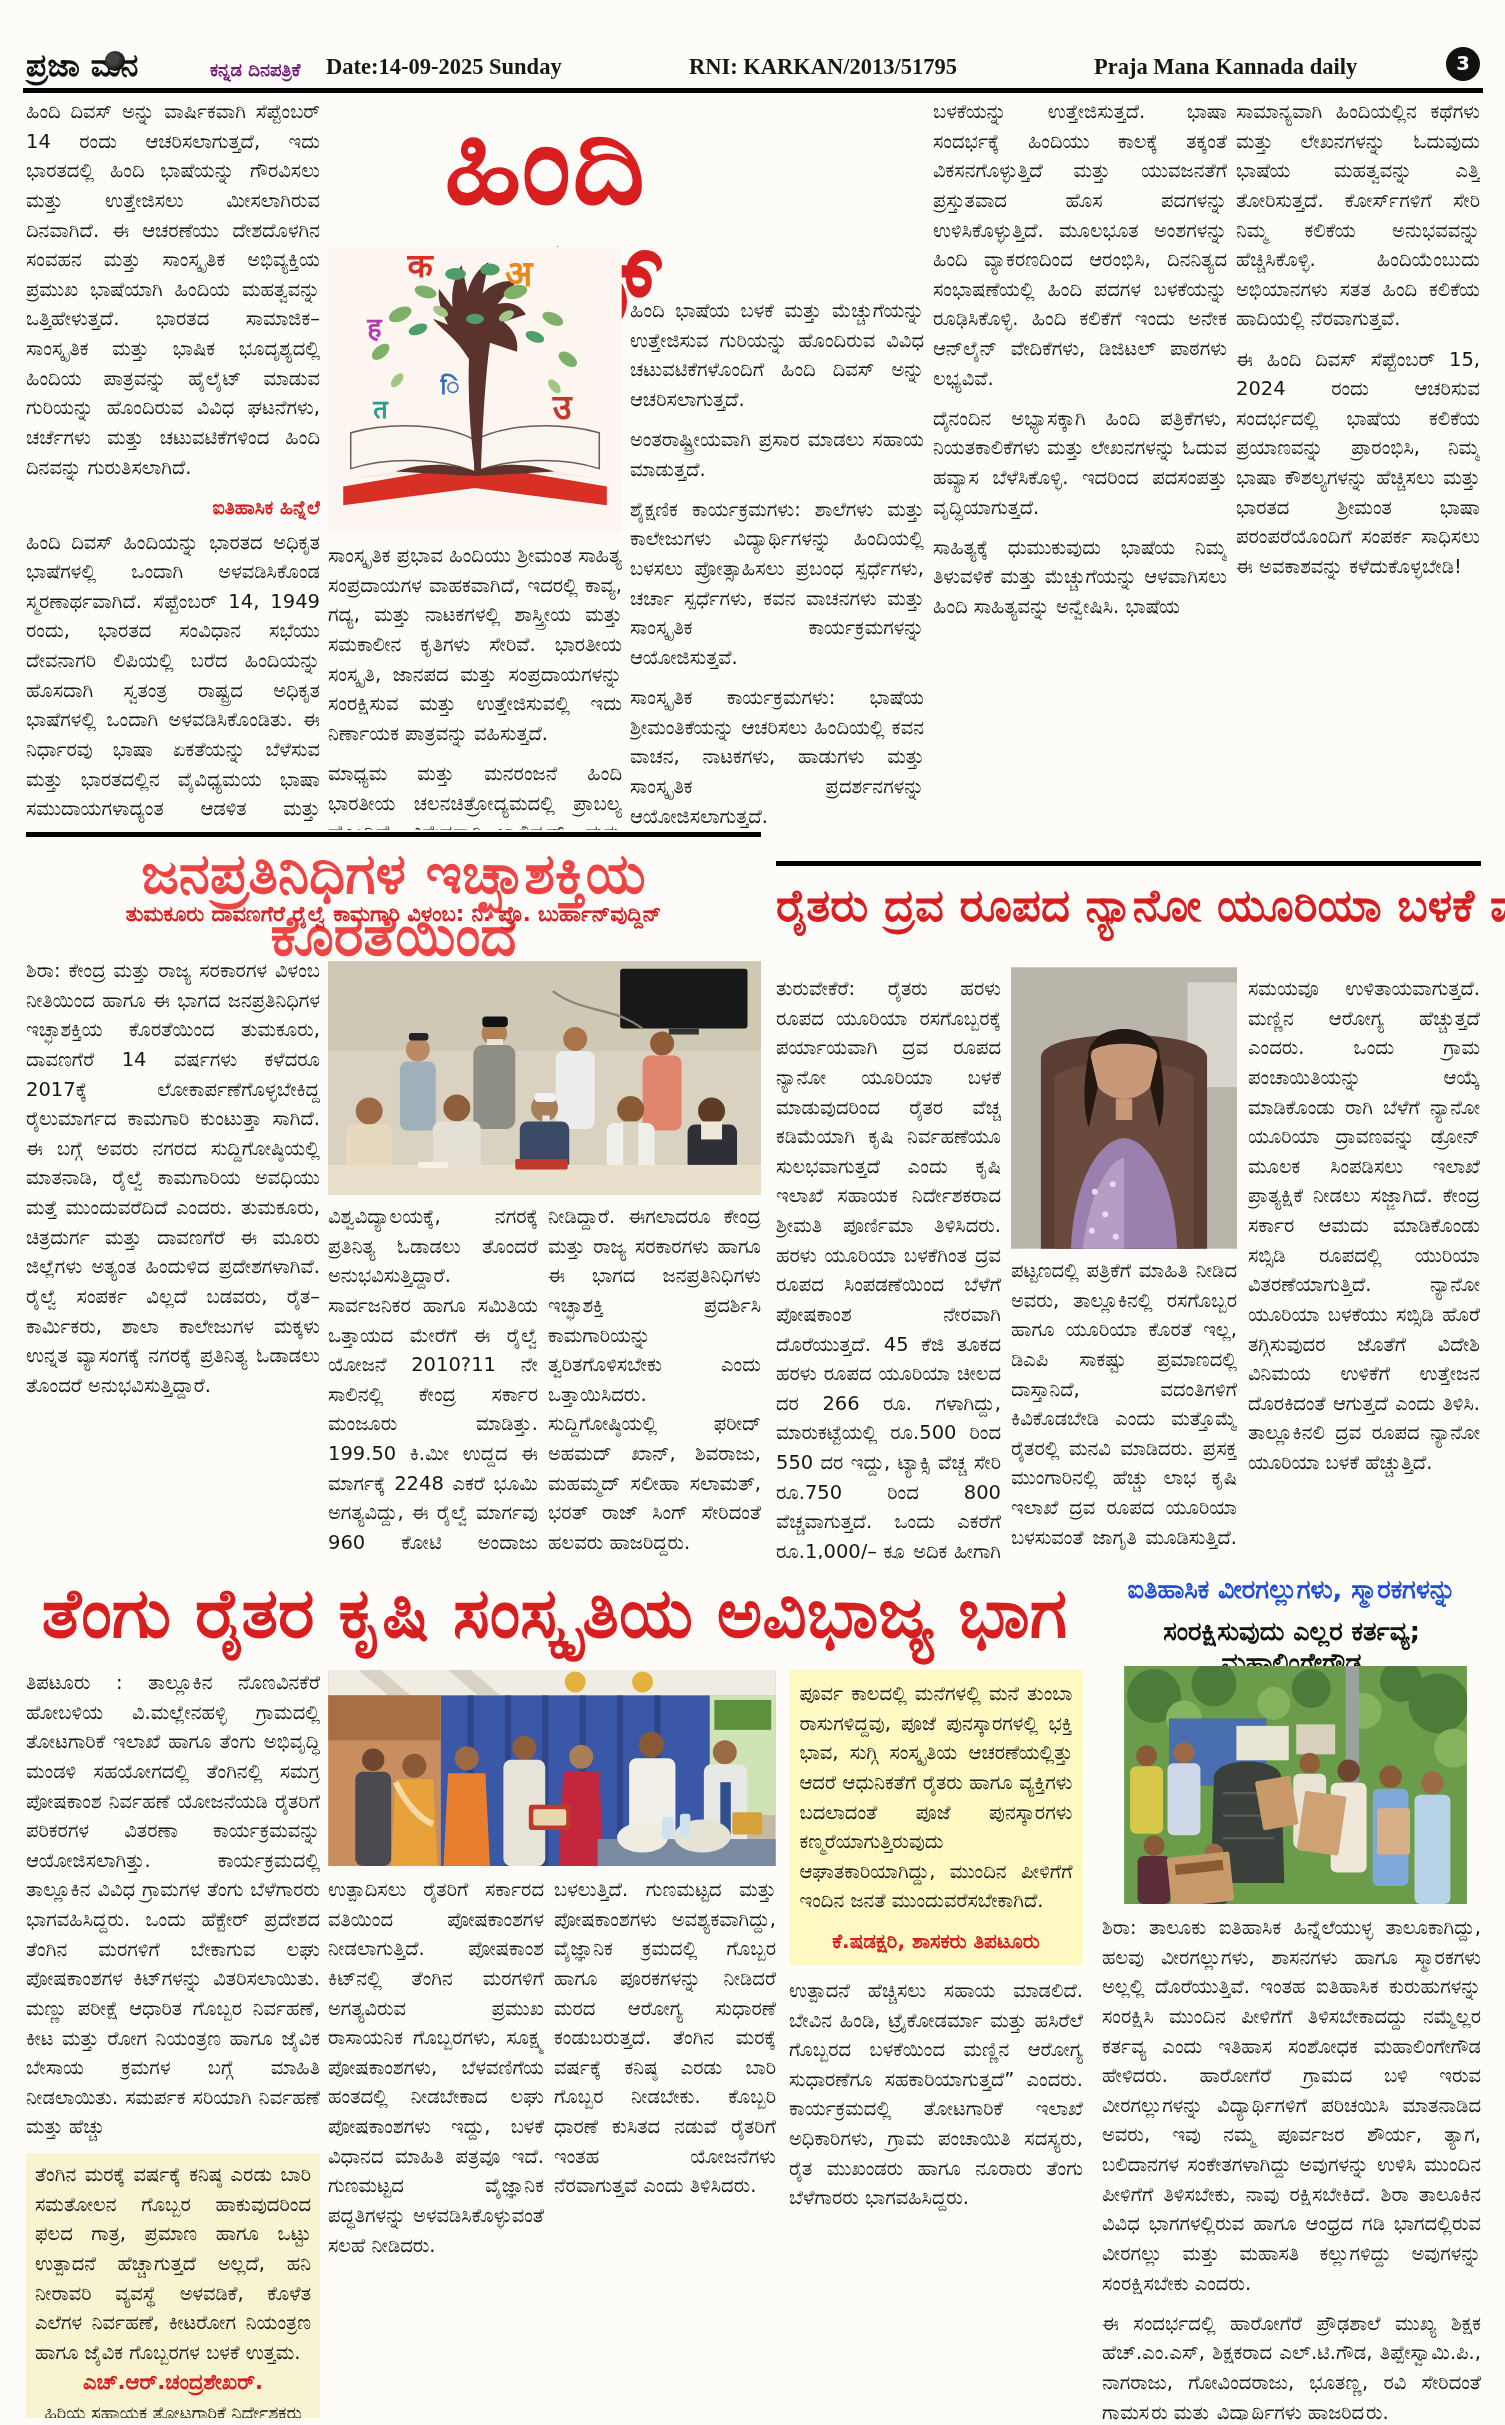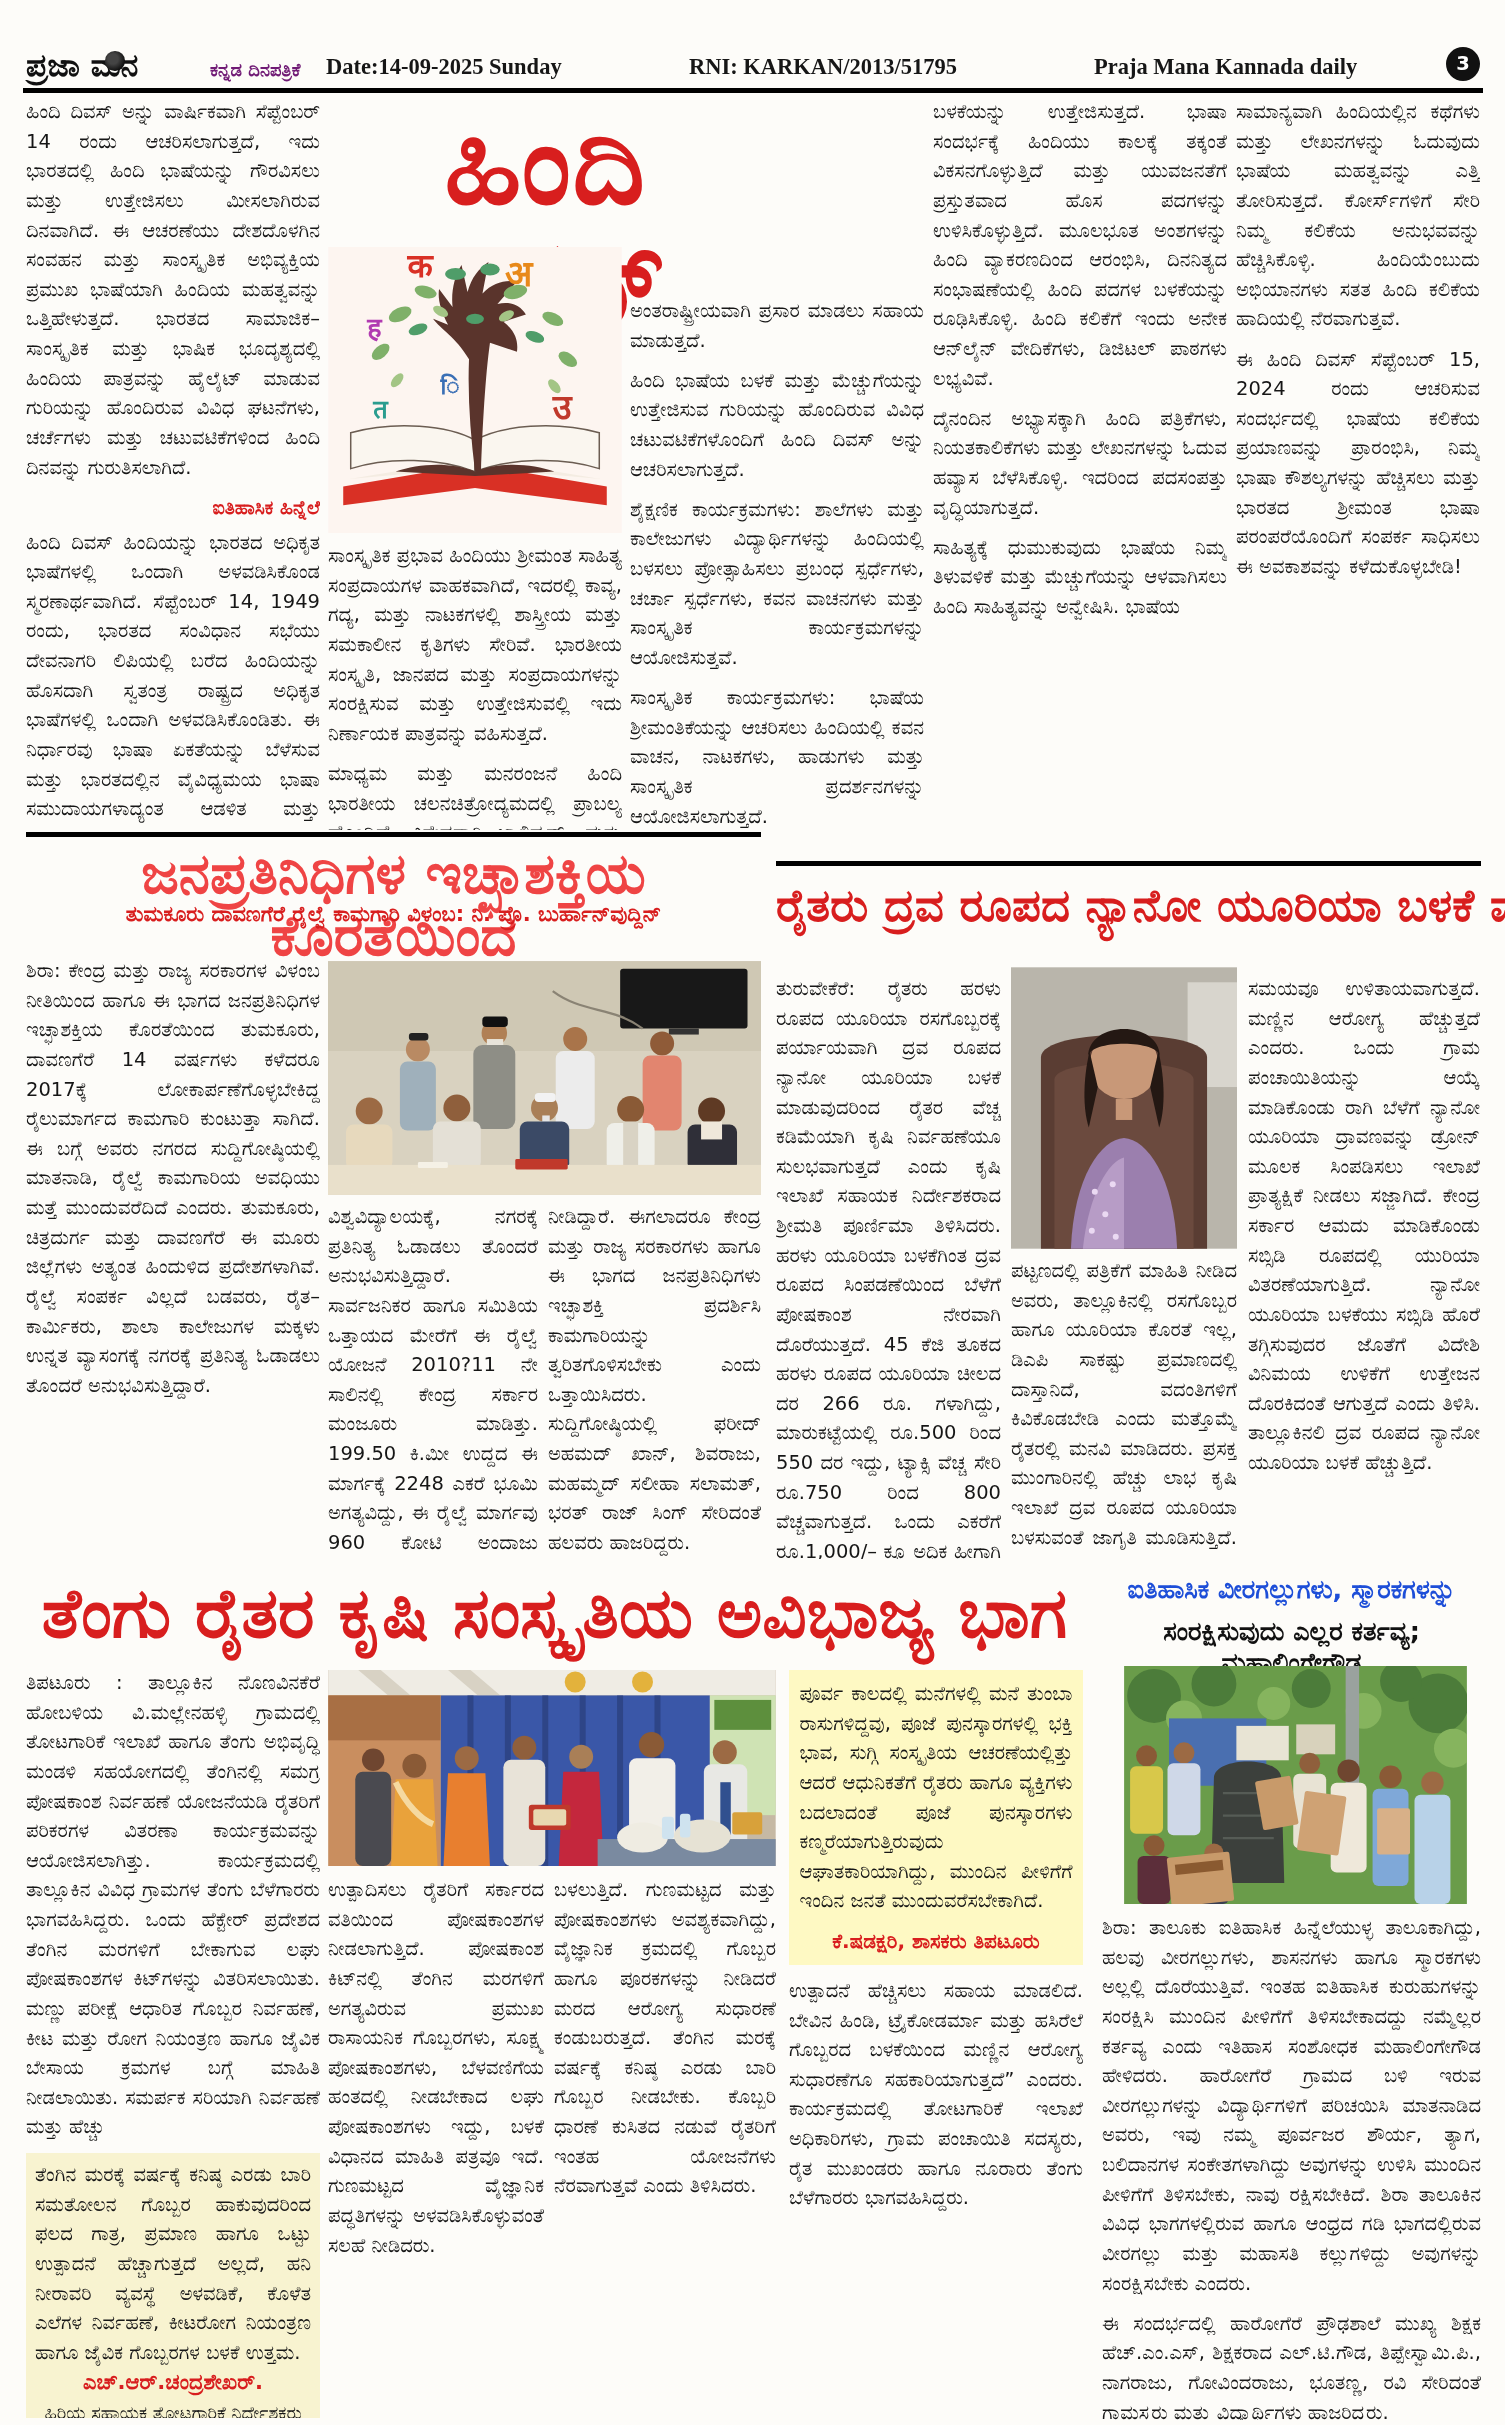--- a/index.html
+++ b/index.html
@@ -98,22 +98,22 @@
       </g>
     </svg>
   </div>
 
   <div class="abs bodytext" style="left:328px;top:541px;width:294px;height:289px;">
     <p>ಸಾಂಸ್ಕೃತಿಕ ಪ್ರಭಾವ ಹಿಂದಿಯು ಶ್ರೀಮಂತ ಸಾಹಿತ್ಯ ಸಂಪ್ರದಾಯಗಳ ವಾಹಕವಾಗಿದೆ, ಇದರಲ್ಲಿ ಕಾವ್ಯ, ಗದ್ಯ, ಮತ್ತು ನಾಟಕಗಳಲ್ಲಿ ಶಾಸ್ತ್ರೀಯ ಮತ್ತು ಸಮಕಾಲೀನ ಕೃತಿಗಳು ಸೇರಿವೆ. ಭಾರತೀಯ ಸಂಸ್ಕೃತಿ, ಜಾನಪದ ಮತ್ತು ಸಂಪ್ರದಾಯಗಳನ್ನು ಸಂರಕ್ಷಿಸುವ ಮತ್ತು ಉತ್ತೇಜಿಸುವಲ್ಲಿ ಇದು ನಿರ್ಣಾಯಕ ಪಾತ್ರವನ್ನು ವಹಿಸುತ್ತದೆ.</p>
     <p>ಮಾಧ್ಯಮ ಮತ್ತು ಮನರಂಜನೆ ಹಿಂದಿ ಭಾರತೀಯ ಚಲನಚಿತ್ರೋದ್ಯಮದಲ್ಲಿ ಪ್ರಾಬಲ್ಯ ಹೊಂದಿದೆ, ವಿಶೇಷವಾಗಿ ಬಾಲಿವುಡ್, ಮತ್ತು ದೂರದರ್ಶನ, ರೇಡಿಯೋ ಮತ್ತು ಡಿಜಿಟಲ್ ಮಾಧ್ಯಮಗಳಲ್ಲಿ ವ್ಯಾಪಕವಾಗಿ ಬಳಸಲಾಗುತ್ತದೆ. ಈ ಪ್ರಾಮುಖ್ಯತೆಯು ಭಾರತೀಯ ಸಂಸ್ಕೃತಿಯನ್ನು ದೇಶೀಯವಾಗಿ ಮತ್ತು</p>
   </div>
 
   <div class="abs bodytext" style="left:630px;top:296px;width:294px;height:534px;">
+    <p>ಹಿಂದಿ ಭಾಷೆಯ ಬಳಕೆ ಮತ್ತು ಮೆಚ್ಚುಗೆಯನ್ನು ಉತ್ತೇಜಿಸುವ ಗುರಿಯನ್ನು ಹೊಂದಿರುವ ವಿವಿಧ ಚಟುವಟಿಕೆಗಳೊಂದಿಗೆ ಹಿಂದಿ ದಿವಸ್ ಅನ್ನು ಆಚರಿಸಲಾಗುತ್ತದೆ.</p>
     <p>ಅಂತರಾಷ್ಟ್ರೀಯವಾಗಿ ಪ್ರಸಾರ ಮಾಡಲು ಸಹಾಯ ಮಾಡುತ್ತದೆ.</p>
-    <p>ಹಿಂದಿ ಭಾಷೆಯ ಬಳಕೆ ಮತ್ತು ಮೆಚ್ಚುಗೆಯನ್ನು ಉತ್ತೇಜಿಸುವ ಗುರಿಯನ್ನು ಹೊಂದಿರುವ ವಿವಿಧ ಚಟುವಟಿಕೆಗಳೊಂದಿಗೆ ಹಿಂದಿ ದಿವಸ್ ಅನ್ನು ಆಚರಿಸಲಾಗುತ್ತದೆ.</p>
     <p>ಶೈಕ್ಷಣಿಕ ಕಾರ್ಯಕ್ರಮಗಳು: ಶಾಲೆಗಳು ಮತ್ತು ಕಾಲೇಜುಗಳು ವಿದ್ಯಾರ್ಥಿಗಳನ್ನು ಹಿಂದಿಯಲ್ಲಿ ಬಳಸಲು ಪ್ರೋತ್ಸಾಹಿಸಲು ಪ್ರಬಂಧ ಸ್ಪರ್ಧೆಗಳು, ಚರ್ಚಾ ಸ್ಪರ್ಧೆಗಳು, ಕವನ ವಾಚನಗಳು ಮತ್ತು ಸಾಂಸ್ಕೃತಿಕ ಕಾರ್ಯಕ್ರಮಗಳನ್ನು ಆಯೋಜಿಸುತ್ತವೆ.</p>
     <p>ಸಾಂಸ್ಕೃತಿಕ ಕಾರ್ಯಕ್ರಮಗಳು: ಭಾಷೆಯ ಶ್ರೀಮಂತಿಕೆಯನ್ನು ಆಚರಿಸಲು ಹಿಂದಿಯಲ್ಲಿ ಕವನ ವಾಚನ, ನಾಟಕಗಳು, ಹಾಡುಗಳು ಮತ್ತು ಸಾಂಸ್ಕೃತಿಕ ಪ್ರದರ್ಶನಗಳನ್ನು ಆಯೋಜಿಸಲಾಗುತ್ತದೆ.</p>
 
   </div>
 
   <div class="abs bodytext" style="left:933px;top:97px;width:294px;height:733px;">
     <p>ಬಳಕೆಯನ್ನು ಉತ್ತೇಜಿಸುತ್ತದೆ. ಭಾಷಾ ಸಂದರ್ಭಕ್ಕೆ ಹಿಂದಿಯು ಕಾಲಕ್ಕೆ ತಕ್ಕಂತೆ ವಿಕಸನಗೊಳ್ಳುತ್ತಿದೆ ಮತ್ತು ಯುವಜನತೆಗೆ ಪ್ರಸ್ತುತವಾದ ಹೊಸ ಪದಗಳನ್ನು ಉಳಿಸಿಕೊಳ್ಳುತ್ತಿದೆ. ಮೂಲಭೂತ ಅಂಶಗಳನ್ನು ಹಿಂದಿ ವ್ಯಾಕರಣದಿಂದ ಆರಂಭಿಸಿ, ದಿನನಿತ್ಯದ ಸಂಭಾಷಣೆಯಲ್ಲಿ ಹಿಂದಿ ಪದಗಳ ಬಳಕೆಯನ್ನು ರೂಢಿಸಿಕೊಳ್ಳಿ. ಹಿಂದಿ ಕಲಿಕೆಗೆ ಇಂದು ಅನೇಕ ಆನ್‌ಲೈನ್ ವೇದಿಕೆಗಳು, ಡಿಜಿಟಲ್ ಪಾಠಗಳು ಲಭ್ಯವಿವೆ.</p>
     <p>ದೈನಂದಿನ ಅಭ್ಯಾಸಕ್ಕಾಗಿ ಹಿಂದಿ ಪತ್ರಿಕೆಗಳು, ನಿಯತಕಾಲಿಕೆಗಳು ಮತ್ತು ಲೇಖನಗಳನ್ನು ಓದುವ ಹವ್ಯಾಸ ಬೆಳೆಸಿಕೊಳ್ಳಿ. ಇದರಿಂದ ಪದಸಂಪತ್ತು ವೃದ್ಧಿಯಾಗುತ್ತದೆ.</p>
     <p>ಸಾಹಿತ್ಯಕ್ಕೆ ಧುಮುಕುವುದು ಭಾಷೆಯ ನಿಮ್ಮ ತಿಳುವಳಿಕೆ ಮತ್ತು ಮೆಚ್ಚುಗೆಯನ್ನು ಆಳವಾಗಿಸಲು ಹಿಂದಿ ಸಾಹಿತ್ಯವನ್ನು ಅನ್ವೇಷಿಸಿ. ಭಾಷೆಯ</p>
   </div>

